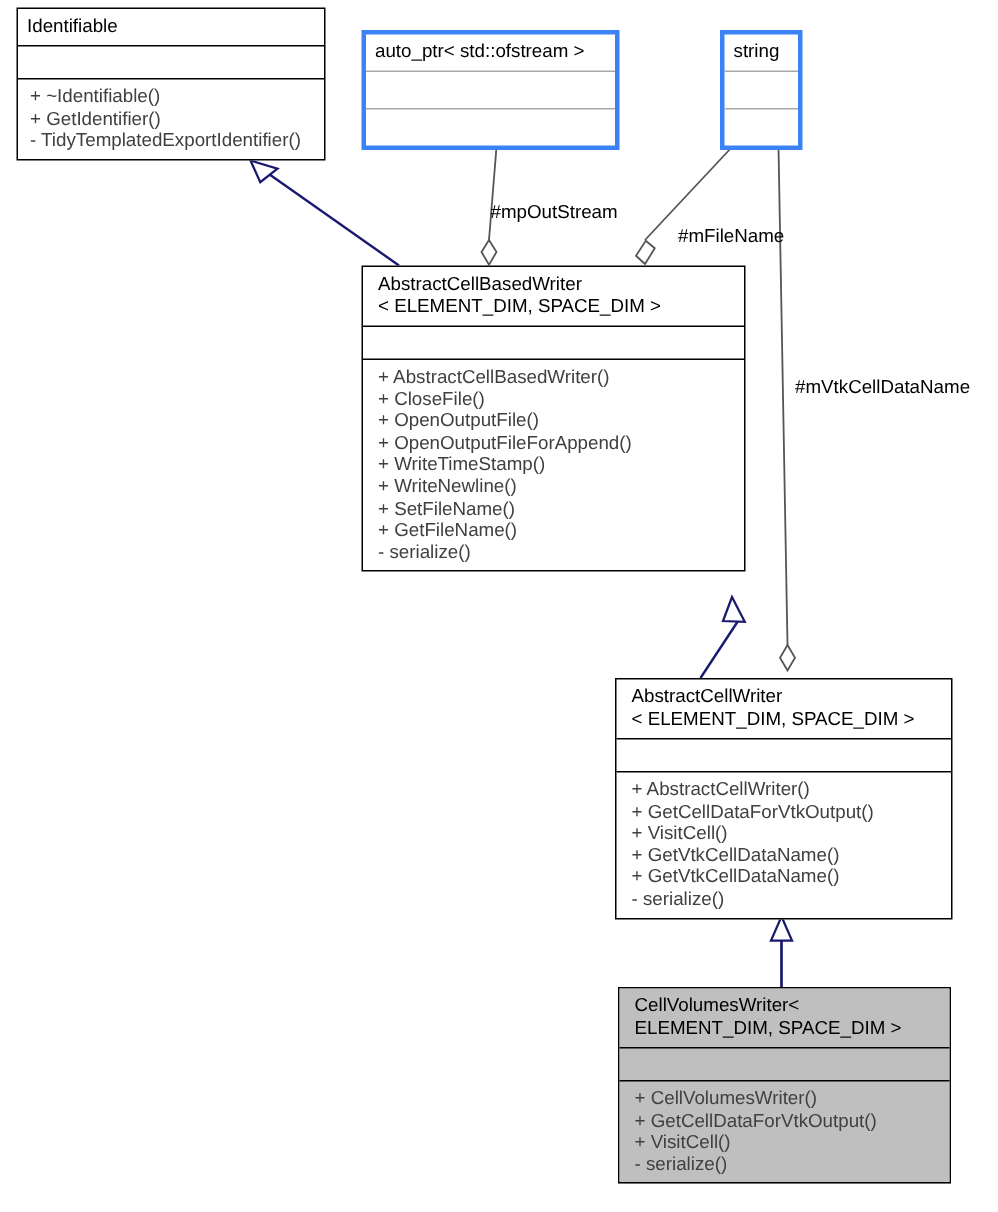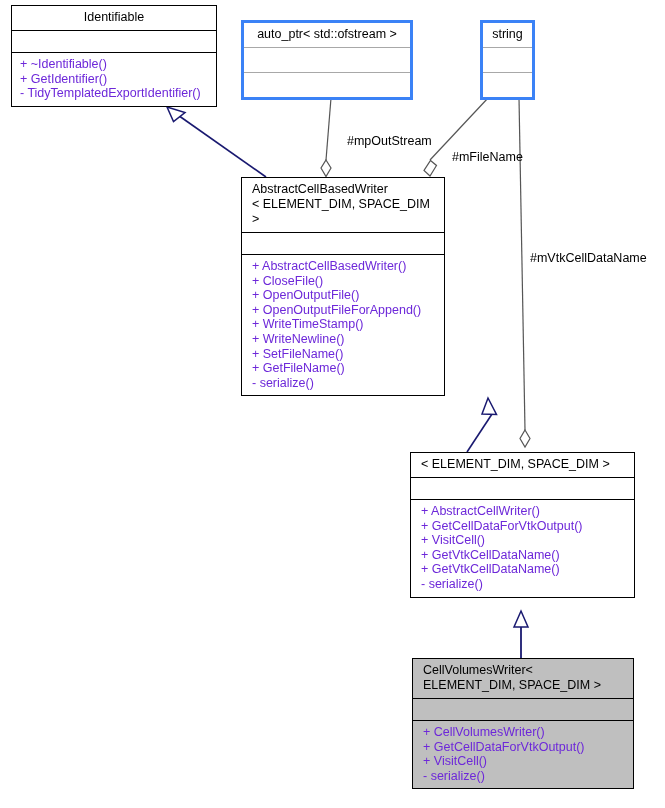--- a/index.html
+++ b/index.html
@@ -7,28 +7,28 @@
     width:665px;height:808px;background:#ffffff;
     font-family:"Liberation Sans","DejaVu Sans",sans-serif;
     position:relative;overflow:hidden;
     -webkit-font-smoothing:antialiased;
   }
   #diagram{position:absolute;left:0;top:0;width:665px;height:808px;}
 
   .node{position:absolute;box-sizing:border-box;background:#ffffff;}
   .node .sec{box-sizing:border-box;}
   .node .title{
-    text-align:center;font-size:12.5px;color:#000;
+    font-size:12.5px;color:#000;
     line-height:15px;padding:4px 6px 5px 6px;
   }
   .node .title .l2{display:block;}
   .node .attrs{}
   .node .ops{padding:4px 6px 5px 8px;}
   .node .op{
-    font-size:12.5px;color:#6d28d9;line-height:14.6px;white-space:nowrap;
+    font-size:12.5px;color:#404040;line-height:14.6px;white-space:nowrap;
   }
 
   
   .b-black{border:1px solid #000;}
   .b-black > .sec + .sec{border-top:1px solid #000;}
   
   .b-gray{border:3px solid #3b82f6;}
   .b-gray > .sec + .sec{border-top:1px solid #a8a8a8;}
 
   .filled{background:#bfbfbf;}
@@ -77,21 +77,21 @@
       <line x1="467" y1="452" x2="494" y2="411" stroke="#191970" stroke-width="1.6"></line>
       <path d="M 488 398 L 496.5 414.5 L 482 414 z" fill="#ffffff" stroke="#191970" stroke-width="1.5" stroke-linejoin="miter"></path>
     </g>
 
     <g>
       <line x1="521" y1="658" x2="521" y2="625" stroke="#191970" stroke-width="1.8"></line>
       <path d="M 521 611 L 528 627 L 514 627 z" fill="#ffffff" stroke="#191970" stroke-width="1.5" stroke-linejoin="miter"></path>
     </g>
   </svg>
 
-  <div class="edgelabel" style="left:327px;top:134px;margin-left:20px;">#mpOutStream</div>
+  <div class="edgelabel" style="left:327px;top:134px;">#mpOutStream</div>
   <div class="edgelabel" style="left:452px;top:150px;">#mFileName</div>
   <div class="edgelabel" style="left:530px;top:251px;">#mVtkCellDataName</div>
 
   <div class="node b-black" style="left:11px;top:5px;width:206px;">
     <div class="sec title">
       <span>Identifiable</span>
     </div>
     <div class="sec attrs" style="height:22px;"></div>
     <div class="sec ops">
       <div class="op">+ ~Identifiable()</div>
@@ -109,41 +109,42 @@
   </div>
 
   <div class="node b-gray" style="left:480px;top:20px;width:55px;">
     <div class="sec title">
       <span>string</span>
     </div>
     <div class="sec attrs" style="height:25px;"></div>
     <div class="sec ops" style="height:25px;"></div>
   </div>
 
-  <div class="node b-black" style="left:241px;top:177px;width:204px;">
+  <div class="node b-black" style="left:241px;top:177px;width:256px;">
     <div class="sec title" style="padding-left:10px;text-align:left;">
       <span class="l2">AbstractCellBasedWriter</span>
       <span class="l2">&lt; ELEMENT_DIM, SPACE_DIM &gt;</span>
     </div>
     <div class="sec attrs" style="height:22px;"></div>
     <div class="sec ops" style="padding-left:10px;">
       <div class="op">+ AbstractCellBasedWriter()</div>
       <div class="op">+ CloseFile()</div>
       <div class="op">+ OpenOutputFile()</div>
       <div class="op">+ OpenOutputFileForAppend()</div>
       <div class="op">+ WriteTimeStamp()</div>
       <div class="op">+ WriteNewline()</div>
       <div class="op">+ SetFileName()</div>
       <div class="op">+ GetFileName()</div>
       <div class="op">- serialize()</div>
     </div>
   </div>
 
   <div class="node b-black" style="left:410px;top:452px;width:225px;">
     <div class="sec title" style="padding-left:10px;text-align:left;">
+      <span class="l2">AbstractCellWriter</span>
       <span class="l2">&lt; ELEMENT_DIM, SPACE_DIM &gt;</span>
     </div>
     <div class="sec attrs" style="height:22px;"></div>
     <div class="sec ops" style="padding-left:10px;">
       <div class="op">+ AbstractCellWriter()</div>
       <div class="op">+ GetCellDataForVtkOutput()</div>
       <div class="op">+ VisitCell()</div>
       <div class="op">+ GetVtkCellDataName()</div>
       <div class="op">+ GetVtkCellDataName()</div>
       <div class="op">- serialize()</div>

